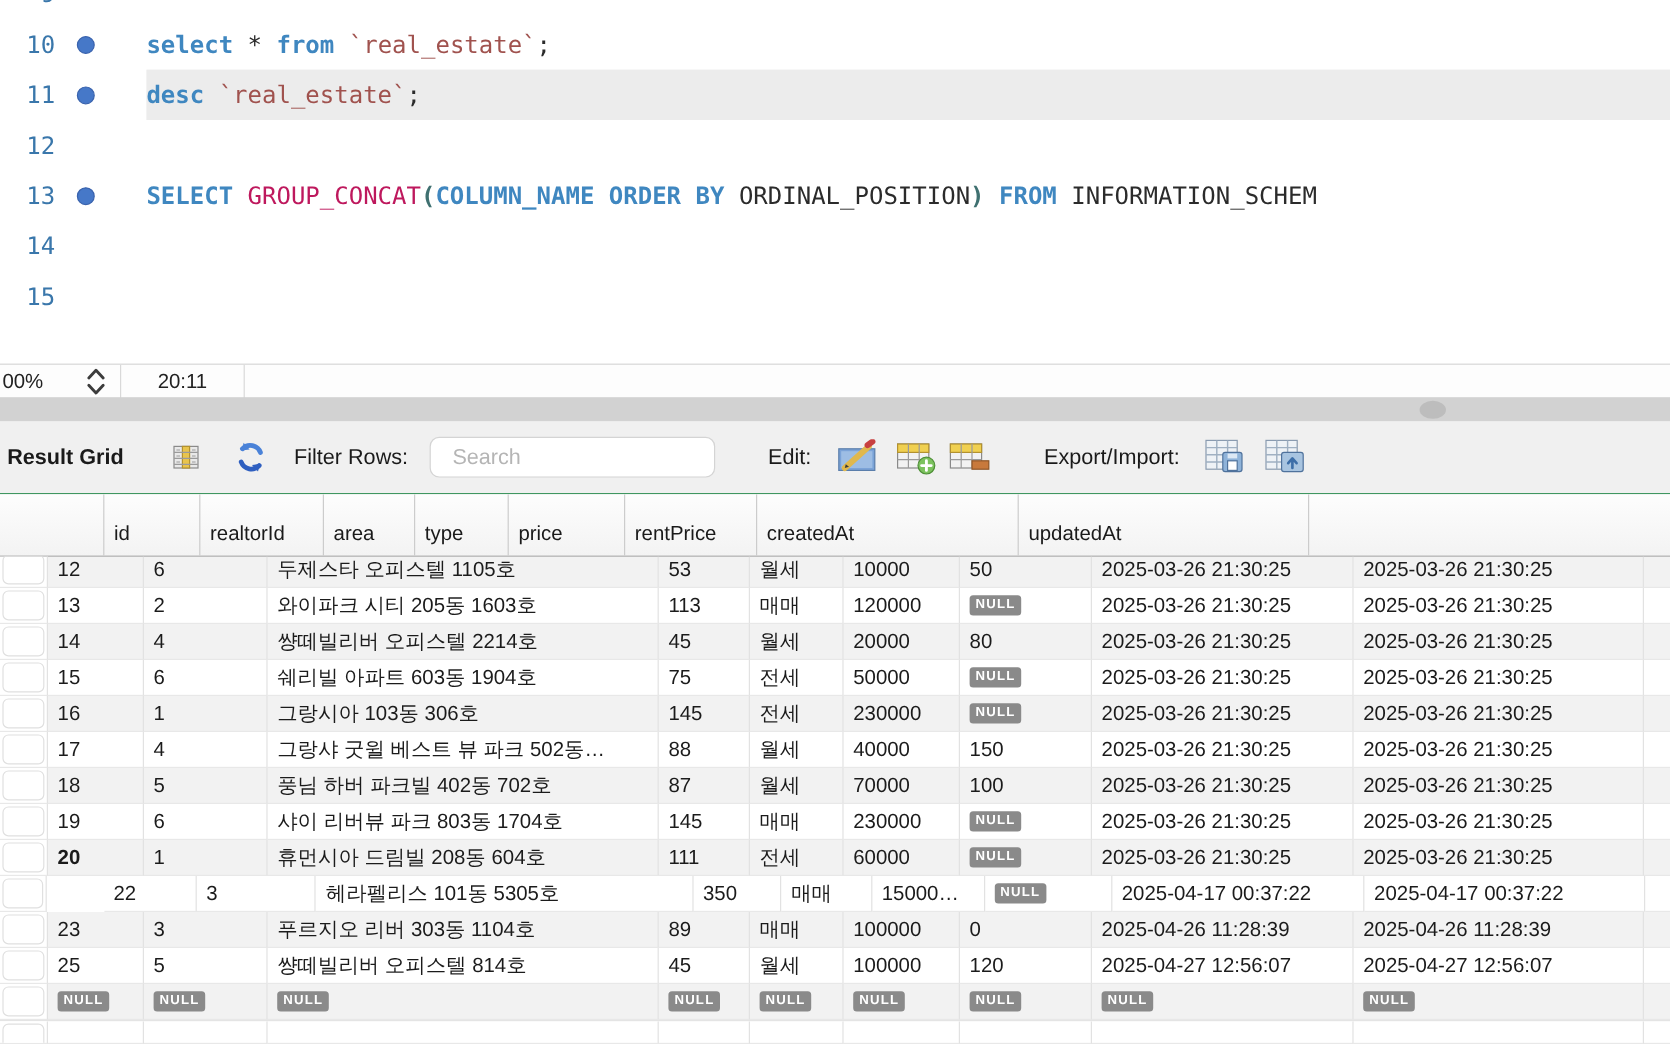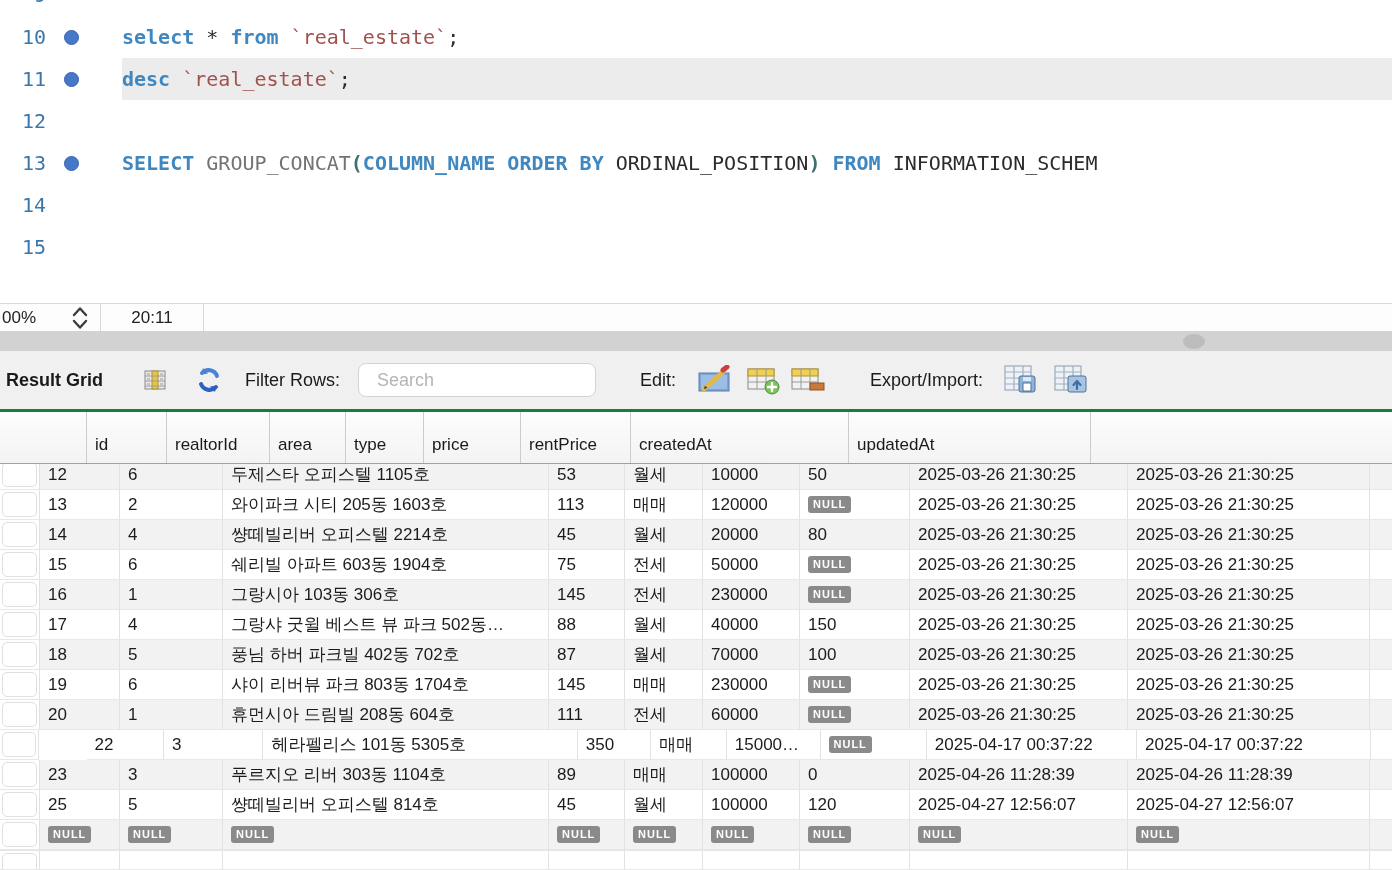--- a/index.html
+++ b/index.html
@@ -12,40 +12,40 @@
              font-family:"DejaVu Sans Mono", monospace; font-size:20px; white-space:pre; }
   .ed-line.clip { margin-top:-26px; }
   .ln { width:46px; text-align:right; color:#3a77ab; flex:0 0 auto; }
   .marker { width:76px; flex:0 0 auto; display:flex; align-items:center; padding-left:18px; }
   .marker::before { content:""; width:13px; height:13px; border-radius:50%;
                     background:#4678c8; border:1px solid #3a63ad; }
   .code { flex:1; white-space:pre; color:#2b2b2b; }
   .code.hl { background:#ececec; }
   .tk-kw { color:#3f87c0; font-weight:bold; }
   .tk-id { color:#a0524e; }
-  .tk-fn { color:#737373; }
+  .tk-fn { color:#be185d; }
   .tk-pr { color:#3f7070; font-weight:bold; }
   .tk-pl { color:#2b2b2b; }
 
   
   .statusbar { position:relative; width:1392px; height:28px; background:#fdfdfd;
                border-top:1px solid #d8d8d8; display:flex; align-items:center;
                font-size:17px; color:#222; }
   .sb-zoom { padding-left:2px; width:60px; }
   .sb-stepper { width:40px; display:flex; justify-content:center; cursor:default; }
   .sb-sep { width:1px; height:28px; background:#d9d9d9; }
   .sb-time { width:102px; text-align:center; }
 
   
   .splitter { position:relative; width:1392px; height:20px; background:#d2d2d2; }
   .splitter .dot { position:absolute; left:1183px; top:3px; width:22px; height:15px;
                    border-radius:50%; background:#bdbdbd; }
 
   
-  .toolbar { width:1392px; height:61px; background:#f0f0f0; border-bottom:3px solid #15803d;
+  .toolbar { width:1392px; height:61px; background:#f0f0f0; border-bottom:1px solid #15803d;
              display:flex; align-items:center; font-size:18px; color:#1a1a1a; }
   .rg-label { margin-left:6px; font-weight:bold; font-size:18px; }
   .tb-icon { flex:0 0 auto; display:flex; align-items:center; }
   .filter-label { margin-left:22px; }
   .searchbox { margin-left:18px; width:238px; height:34px; background:#fff;
                border:1px solid #d4d4d4; border-radius:8px; display:flex; align-items:center;
                padding:0 10px; }
   .searchbox input { border:none; outline:none; flex:1; font-size:18px; margin-left:8px;
                      font-family:"Liberation Sans", sans-serif; color:#333; background:transparent; }
   .searchbox input::placeholder { color:#b5b5b5; }
@@ -324,21 +324,21 @@
         <div class="g-cell" style="width: 97px;">230000</div>
         <div class="g-cell" style="width: 110px;"><span class="null-badge">NULL</span></div>
         <div class="g-cell" style="width: 218px;">2025-03-26 21:30:25</div>
         <div class="g-cell" style="width: 242px;">2025-03-26 21:30:25</div>
         <div class="g-cell extra" style="width: 22px;"></div>
       </div>
       <div class="g-row odd">
         <div class="g-cell gutter" style="width: 40px;">
           <div class="gut-cell"></div>
         </div>
-        <div class="g-cell" style="width: 80px;">20</div>
+        <div class="g-cell" style="width: 80px; font-weight: bold;">20</div>
         <div class="g-cell" style="width: 103px;">1</div>
         <div class="g-cell" style="width: 326px;">휴먼시아 드림빌 208동 604호</div>
         <div class="g-cell" style="width: 76px;">111</div>
         <div class="g-cell" style="width: 78px;">전세</div>
         <div class="g-cell" style="width: 97px;">60000</div>
         <div class="g-cell" style="width: 110px;"><span class="null-badge">NULL</span></div>
         <div class="g-cell" style="width: 218px;">2025-03-26 21:30:25</div>
         <div class="g-cell" style="width: 242px;">2025-03-26 21:30:25</div>
         <div class="g-cell extra" style="width: 22px;"></div>
       </div>

